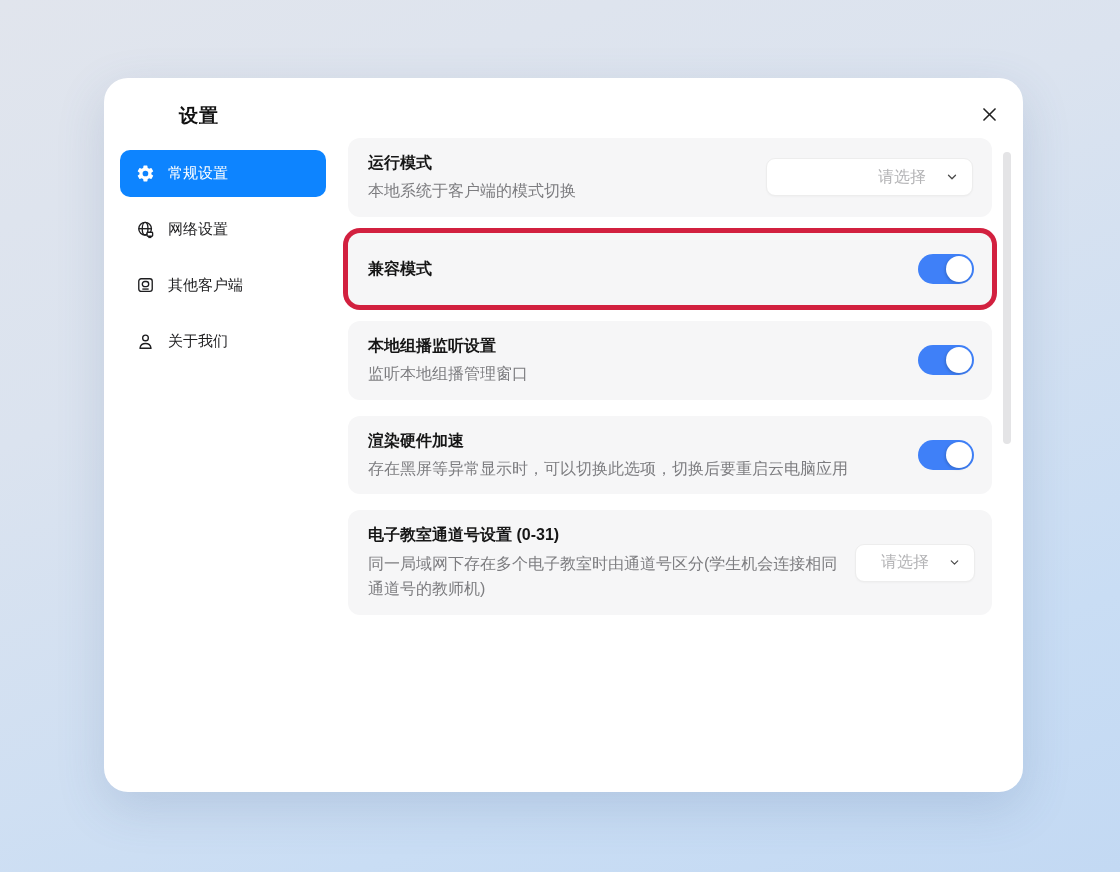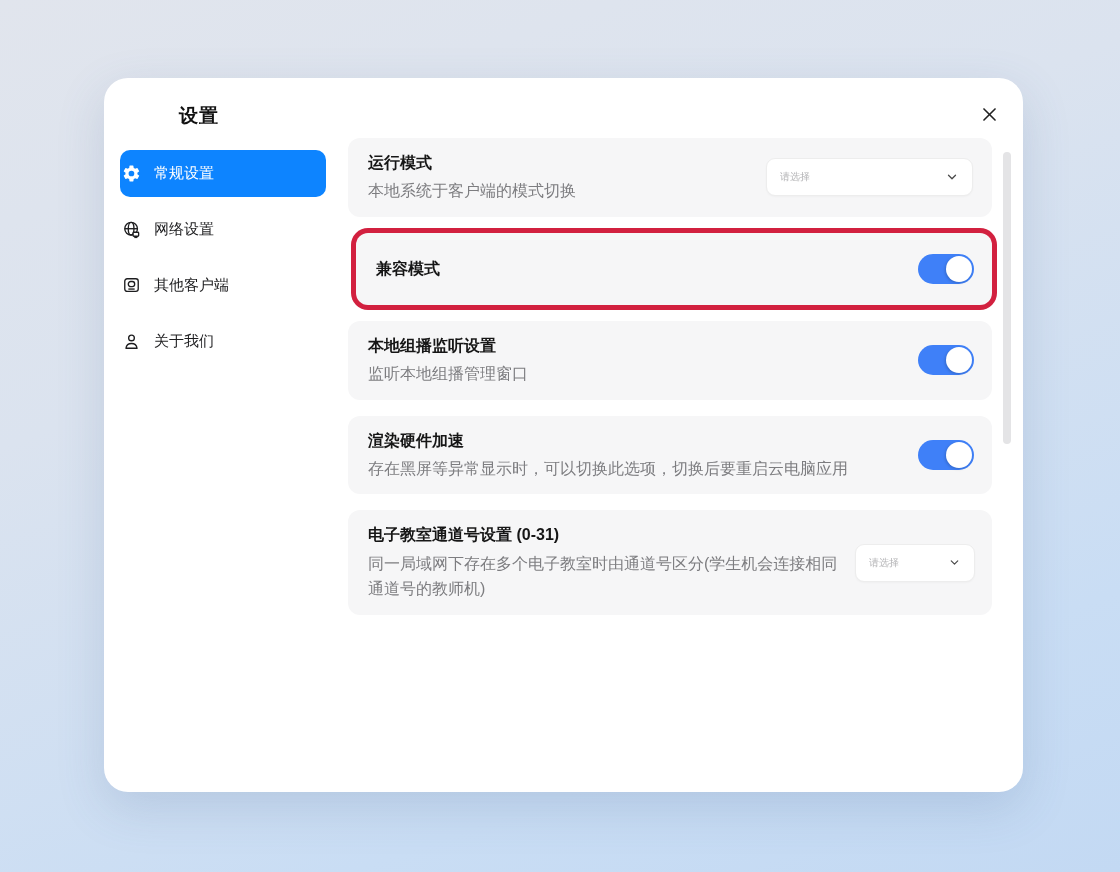--- a/index.html
+++ b/index.html
@@ -19,41 +19,41 @@
     font-size:19px; font-weight:700; color:#111; letter-spacing:1px;margin-left:48px;
   }
   .close-btn {
     position:absolute; right:18px; top:20px; width:32px; height:32px;
     background:none; border:none; cursor:pointer; color:#222;
     display:flex; align-items:center; justify-content:center;
   }
   
   .sidebar { position:absolute; left:16px; top:72px; width:206px; display:flex; flex-direction:column; gap:9px; }
   .side-item {
-    height:47px; display:flex; align-items:center; gap:13px; padding:0 1px;
+    height:47px; display:flex; align-items:center; gap:13px; padding:0 15px;
     border-radius:10px; font-size:15px; color:#1d1d1f; cursor:pointer; font-weight:500;
   }
   .side-item.active { background:#0d84ff; color:#ffffff; }
   .side-item .icn { display:flex; align-items:center; justify-content:center; width:20px; height:20px; }
   
   .content { position:absolute; left:244px; top:60px; width:644px; }
   .card {
     background:#f6f6f7; border-radius:12px; min-height:72px;
     padding:13px 17px 13px 20px; margin-bottom:16px;
     display:flex; align-items:center; justify-content:space-between;
   }
-  .card.highlighted { box-shadow:0 0 0 5px #d2203f;margin-left:8px; }
+  .card.highlighted { box-shadow:0 0 0 5px #d2203f; }
   .card-title { font-size:16px; font-weight:700; color:#161616; line-height:1.45; }
   .card-desc { font-size:16px; color:#7d7d80; margin-top:4px; line-height:1.6; }
   .texts.narrow { max-width:478px; }
   
   .select {
     background:#fff; border:1px solid #ededed; border-radius:9px; height:38px;
-    display:flex; align-items:center; justify-content:space-between;
-    padding:0 13px; color:#b4b4b6; font-size:10px; cursor:pointer;
+    display:flex; align-items:center; justify-content:flex-end;
+    padding:0 13px; color:#b4b4b6; font-size:16px; cursor:pointer;
     box-shadow:0 1px 2px rgba(0,0,0,.03); flex:none;gap:19px;
   }
   .select.wide { width:207px; margin-right:2px; }
   .select.narrow-sel { width:120px; }
   .select .chev { color:#4a4a4a; display:flex; }
   
   .toggle {
     width:56px; height:30px; border-radius:15px; background:#3f80f8;
     position:relative; cursor:pointer; flex:none; margin-right:1px;
   }

